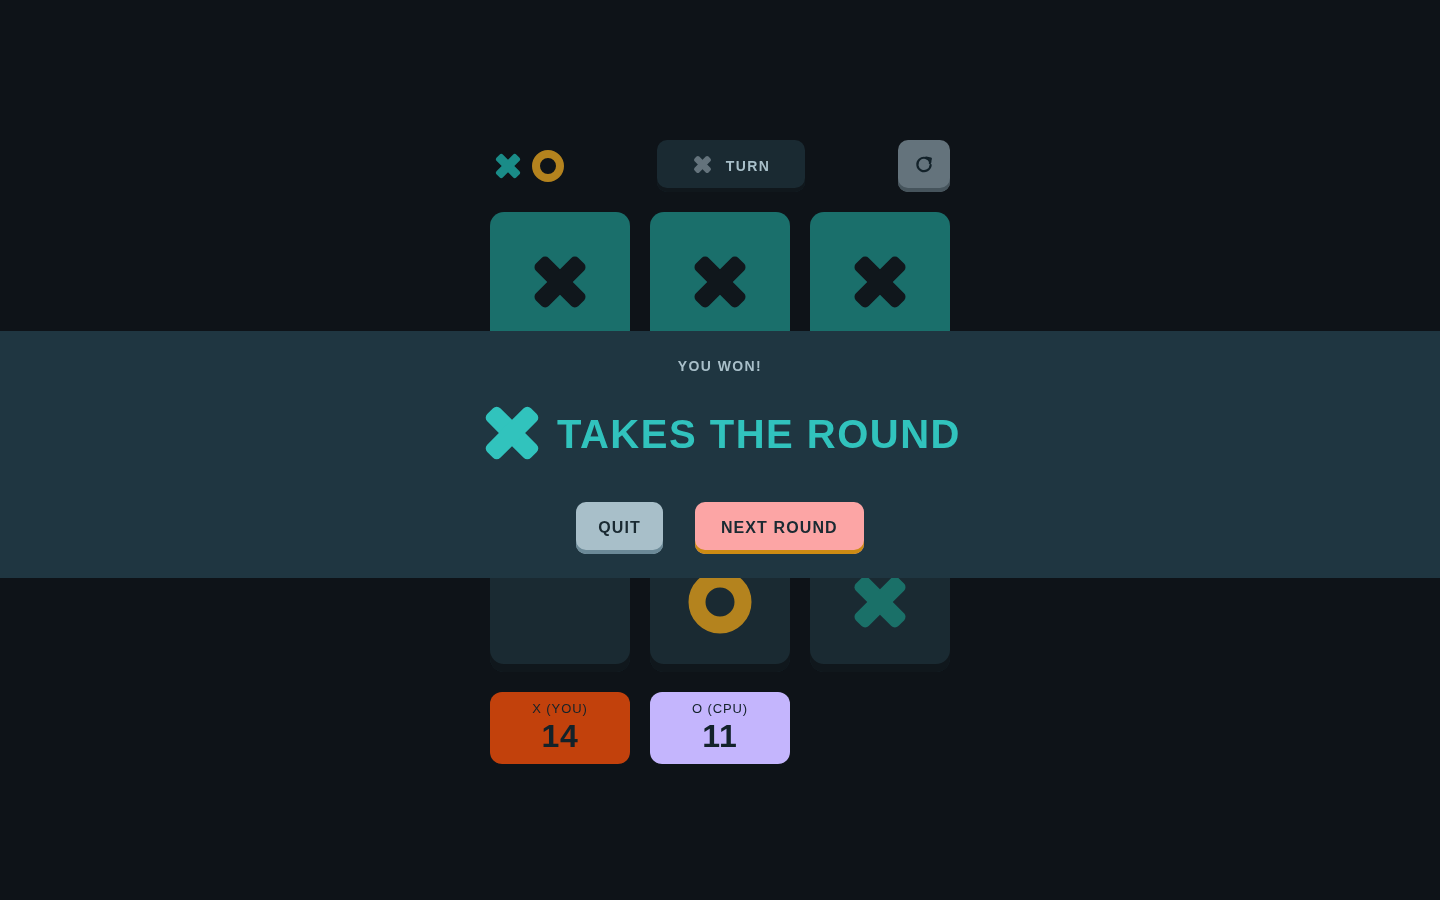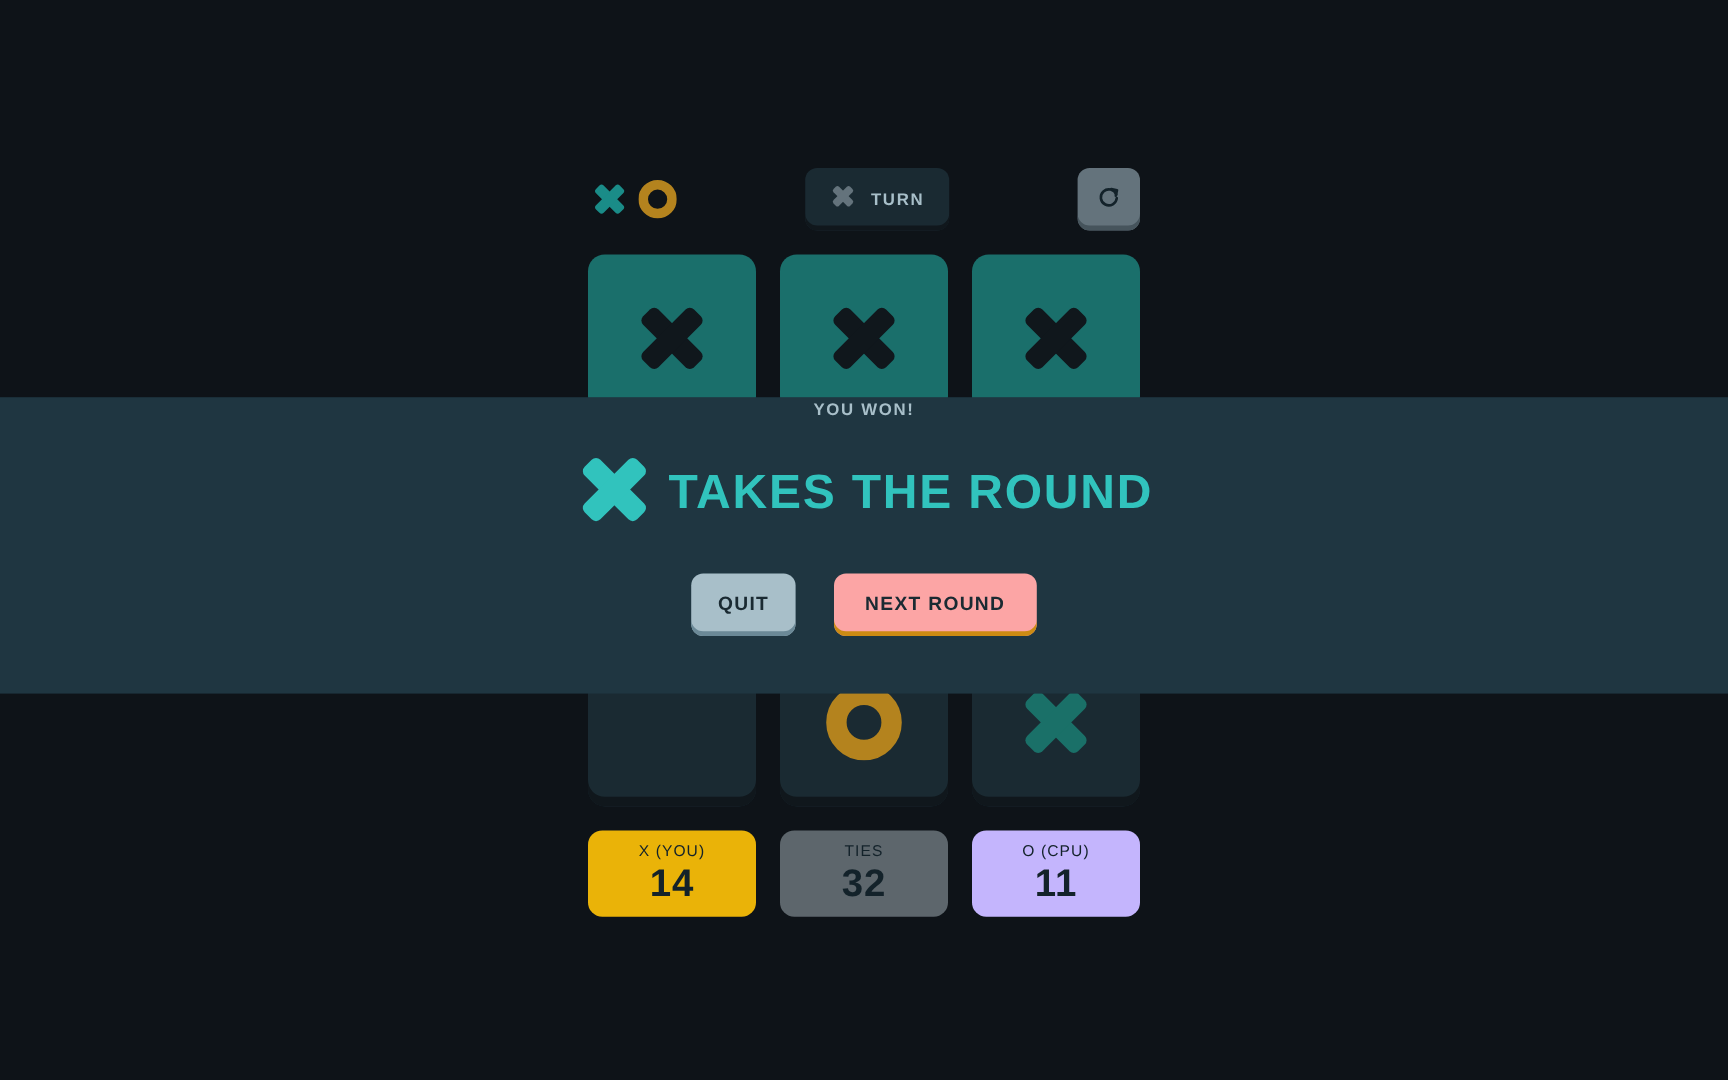--- a/index.html
+++ b/index.html
@@ -35,21 +35,21 @@
 
   .logo {
     display: flex;
     align-items: center;
     gap: 8px;
     padding-left: 2px;
   }
   .logo svg { display: block; }
 
   .turn-badge {
-    width: 120px;
+    width: 148px;
     height: 52px;
     background: #1A2A32;
     border-radius: 10px;
     box-shadow: inset 0 -4px 0 #10171C;
     display: flex;
     align-items: center;
     justify-content: center;
     gap: 13px;
   }
   .turn-badge .label {
@@ -115,36 +115,36 @@
     font-size: 13px;
     letter-spacing: 0.9px;
     color: #13222A;
   }
   .score-card .s-value {
     font-size: 32px;
     font-weight: bold;
     letter-spacing: 0.8px;
     color: #13222A;
   }
-  .score-x    { background: #eab308; }
+  .score-x    { background: #c2410c; }
   .score-ties { background: #5D666C; }
   .score-o    { background: #c4b5fd; }
 
   
   .modal-overlay {
     position: absolute;
     left: 0;
     top: 331px;
     width: 1440px;
     height: 247px;
     background: #1F3641;
     display: flex;
     flex-direction: column;
     align-items: center;
-    justify-content: flex-start;
+    justify-content: center;
     z-index: 50;
   }
 
   .modal-eyebrow {
     color: #A8BFC9;
     font-size: 14px;
     font-weight: bold;
     letter-spacing: 1.4px;
     margin-top: 2px;
   }
@@ -322,24 +322,20 @@
     </div>
   </div>
 
   <div class="scores">
 
     <div class="score-card score-x">
       <span class="s-label">X (YOU)</span>
       <span class="s-value">14</span>
     </div>
 
-    <div class="score-card score-ties">
-      <span class="s-label">TIES</span>
-      <span class="s-value">32</span>
-    </div>
 
     <div class="score-card score-o">
       <span class="s-label">O (CPU)</span>
       <span class="s-value">11</span>
     </div>
   </div>
 </div>
 
 <div class="modal-overlay">
 

